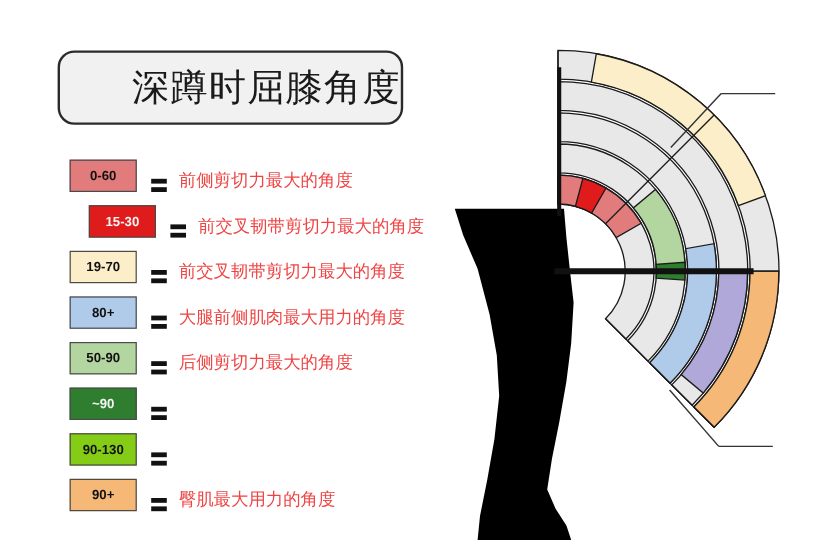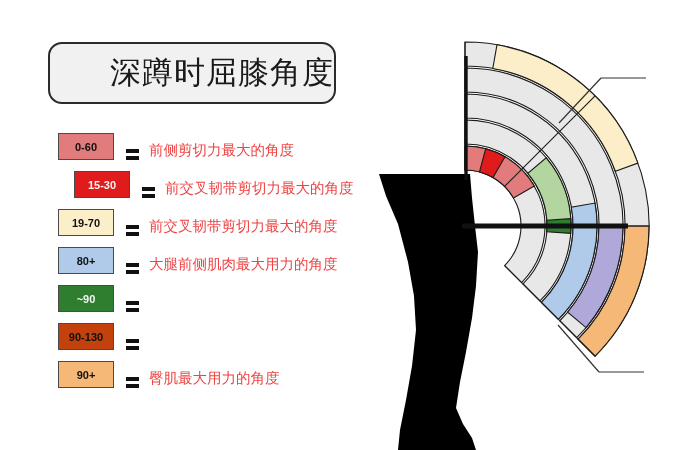--- a/index.html
+++ b/index.html
@@ -105,30 +105,40 @@
         <div class="swatch" style="background: rgb(175, 203, 233);">
           <span>80+</span>
         </div>
         <div class="eqsign">
           <i></i>
           <i></i>
         </div>
         <div class="legend-label">大腿前侧肌肉最大用力的角度</div>
       </div>
       <div class="legend-row">
+        <div class="swatch" style="background: rgb(179, 214, 160);">
+          <span>50-90</span>
+        </div>
+        <div class="eqsign">
+          <i></i>
+          <i></i>
+        </div>
+        <div class="legend-label">后侧剪切力最大的角度</div>
+      </div>
+      <div class="legend-row">
         <div class="swatch dark" style="background: rgb(47, 125, 47);">
           <span>~90</span>
         </div>
         <div class="eqsign">
           <i></i>
           <i></i>
         </div>
       </div>
       <div class="legend-row">
-        <div class="swatch" style="background: #c2410c;">
+        <div class="swatch" style="background: #84cc16;">
           <span>90-130</span>
         </div>
         <div class="eqsign">
           <i></i>
           <i></i>
         </div>
       </div>
       <div class="legend-row">
         <div class="swatch" style="background: rgb(245, 184, 119);">
           <span>90+</span>

